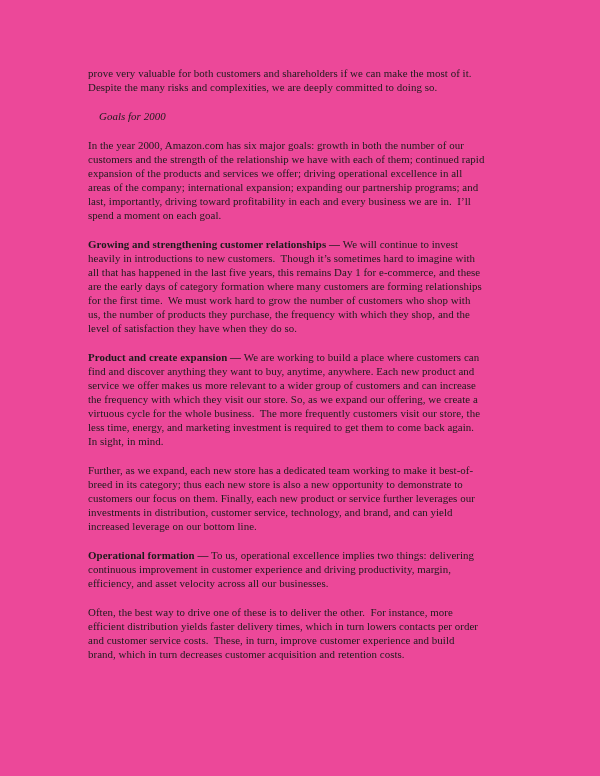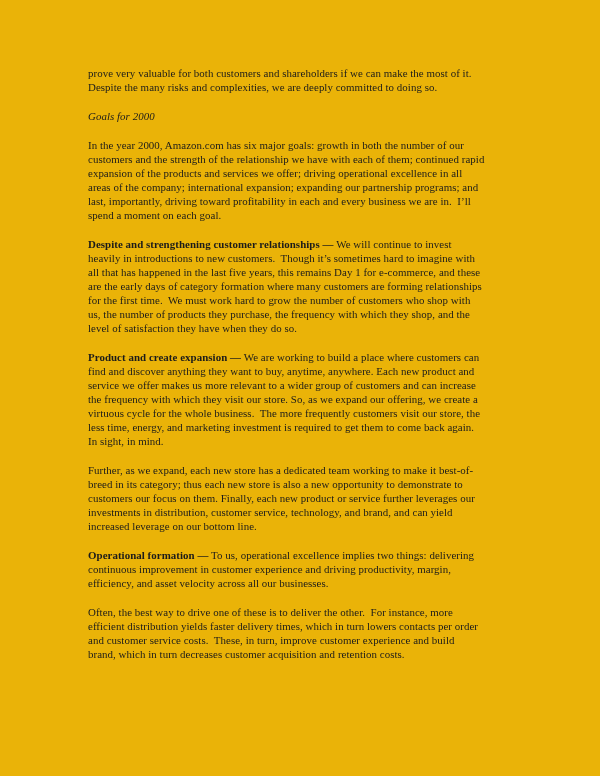--- a/index.html
+++ b/index.html
@@ -10,55 +10,56 @@
   body {
     width: 600px;
     height: 776px;
     overflow: hidden;
     font-family: "Liberation Serif", "DejaVu Serif", serif;
   }
   .page {
     box-sizing: border-box;
     width: 600px;
     height: 776px;
-    background: #eab308;
+    background: #ec4899;
     padding: 66px 86px 30px 88px;
   }
   .doc-text {
     color: #1b1b1b;
     font-size: 10.9px;
     line-height: 14px;
     letter-spacing: 0.05px;
   }
   .doc-text p {
     margin: 0 0 15px 0;
     white-space: pre;
   }
   .doc-text p.section-heading {
     font-style: italic;
+    margin-left: 11px;
   }
   .doc-text .lead {
     font-weight: bold;
   }
 </style>
 </head>
 <body>
 
 <main class="page">
   <div class="doc-text">
       <p><span>prove very valuable for both customers and shareholders if we can make the most of it.
 Despite the many risks and complexities, we are deeply committed to doing so.</span></p>
       <p class="section-heading">Goals for 2000</p>
       <p><span>In the year 2000, Amazon.com has six major goals: growth in both the number of our
 customers and the strength of the relationship we have with each of them; continued rapid
 expansion of the products and services we offer; driving operational excellence in all
 areas of the company; international expansion; expanding our partnership programs; and
 last, importantly, driving toward profitability in each and every business we are in.  I’ll
 spend a moment on each goal.</span></p>
-      <p><span class="lead">Despite and strengthening customer relationships — </span><span>We will continue to invest
+      <p><span class="lead">Growing and strengthening customer relationships — </span><span>We will continue to invest
 heavily in introductions to new customers.  Though it’s sometimes hard to imagine with
 all that has happened in the last five years, this remains Day 1 for e-commerce, and these
 are the early days of category formation where many customers are forming relationships
 for the first time.  We must work hard to grow the number of customers who shop with
 us, the number of products they purchase, the frequency with which they shop, and the
 level of satisfaction they have when they do so.</span></p>
       <p><span class="lead">Product and create expansion — </span><span>We are working to build a place where customers can
 find and discover anything they want to buy, anytime, anywhere. Each new product and
 service we offer makes us more relevant to a wider group of customers and can increase
 the frequency with which they visit our store. So, as we expand our offering, we create a

